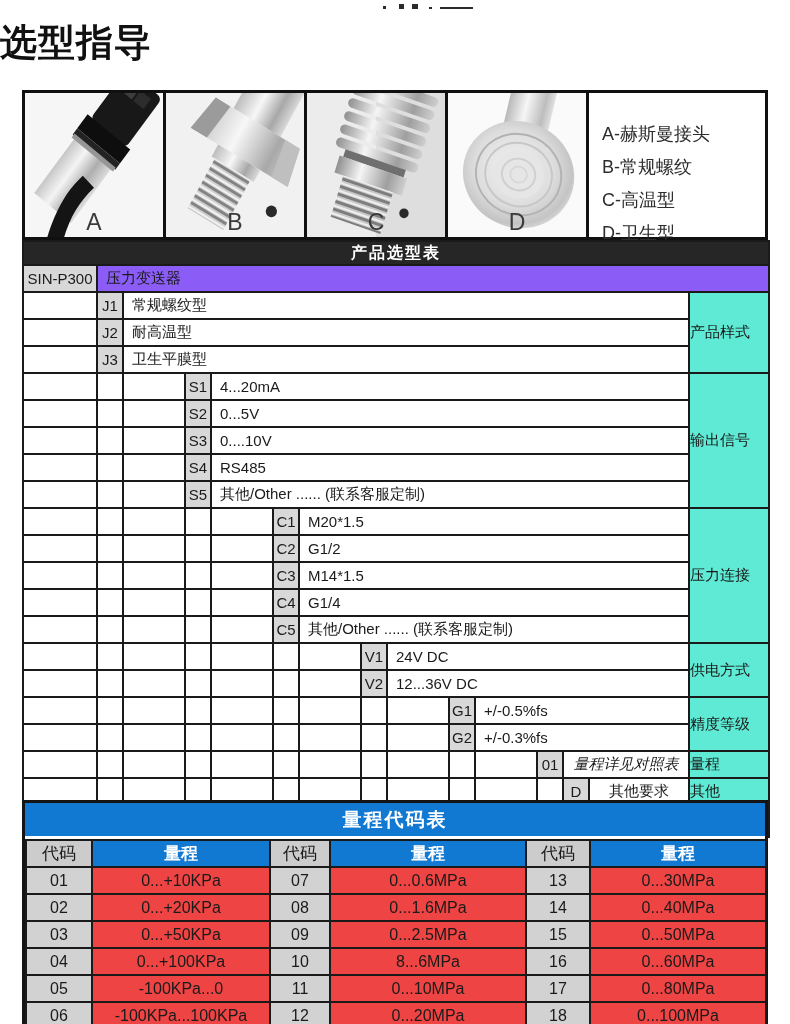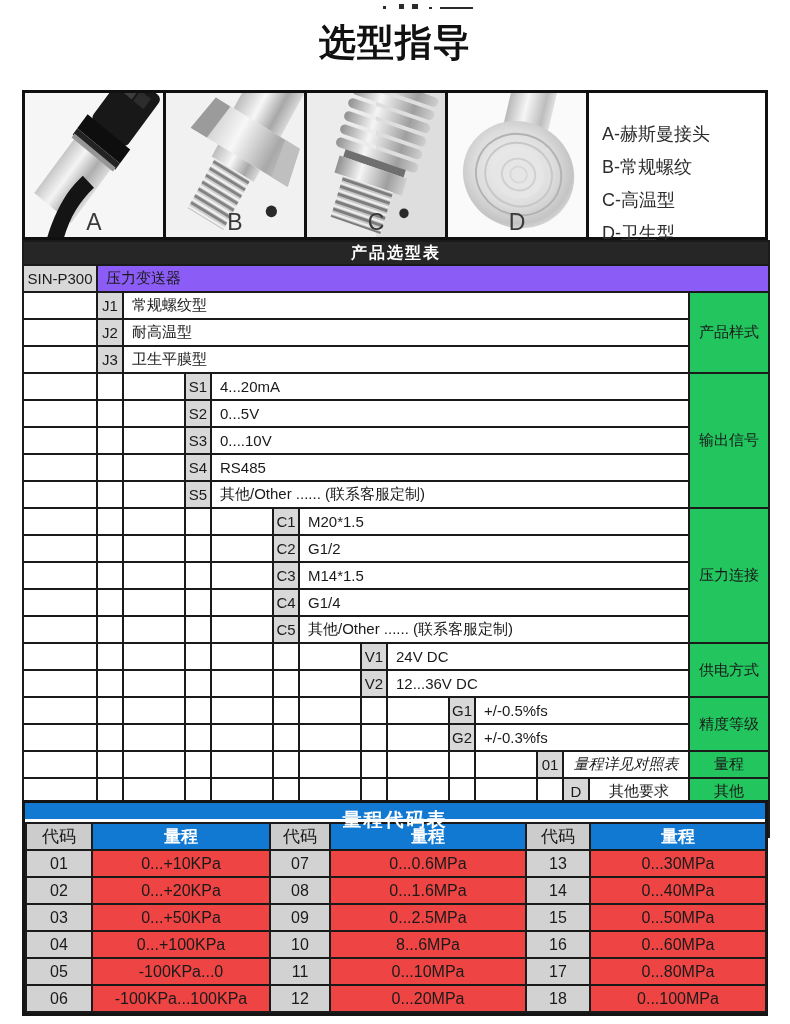--- a/index.html
+++ b/index.html
@@ -4,21 +4,21 @@
 <style>
   html,body{margin:0;padding:0;background:#fff;}
   #canvas{position:relative;width:790px;height:1024px;background:#fff;overflow:hidden;
           font-family:"Liberation Sans","DejaVu Sans",sans-serif;color:#1a1a1a;}
 
   
   .artifact{position:absolute;top:3px;left:383px;width:90px;height:8px;}
   .artifact i{position:absolute;background:#2b2b2b;display:block;}
 
   
-  .page-title{position:absolute;top:18px;left:0;width:100%;text-align:center;
+  .page-title{position:absolute;top:18px;left:0;width:100%;
               font-size:37px;font-weight:bold;color:#111;letter-spacing:1px;}
 
   
   .gallery{position:absolute;left:22px;top:90px;width:746px;height:150px;
            border:3px solid #101010;display:flex;box-sizing:border-box;background:#fff;}
   .photo{position:relative;flex:1 1 0;border-right:3px solid #101010;overflow:hidden;background:#f5f5f5;}
   .photo svg{width:100%;height:100%;display:block;}
   .photo-label{position:absolute;bottom:1px;left:0;right:0;text-align:center;
                font-size:23px;color:#3a3a3a;}
   .legend{width:176px;flex:0 0 auto;box-sizing:border-box;padding:25px 0 0 13px;
@@ -27,29 +27,29 @@
   
   table.sel{position:absolute;left:22px;top:240px;width:746px;border-collapse:collapse;
             table-layout:fixed;}
   table.sel td{border:2px solid #1a1a1a;height:25px;font-size:15px;background:#fff;
                padding:0;overflow:hidden;white-space:nowrap;}
   table.sel td.dark{background:#262626;color:#fff;font-weight:bold;text-align:center;
                     font-size:16px;height:22px;letter-spacing:2px;}
   table.sel td.g{background:#8b5cf6;}
   table.sel td.code{background:#d8d8d8;text-align:center;}
   table.sel td.val{text-align:left;padding-left:8px;}
-  table.sel td.cat{background:#22c55e;text-align:center;}
+  table.sel td.cat{background:#5eead4;}
   table.sel tr.sum td{height:30px;background:#d8d8d8;text-align:center;}
   table.sel tr.sum td.final{font-size:14px;}
 
   
   .range-wrap{position:absolute;left:22px;top:800px;width:746px;border:3px solid #141414;
               box-sizing:border-box;background:#fff;}
   .range-title{background:#1279d2;color:#fff;font-weight:bold;font-size:19px;
-               text-align:center;line-height:33px;height:16px;letter-spacing:2px;}
+               text-align:center;line-height:33px;height:33px;letter-spacing:2px;}
   table.range{width:100%;border-collapse:collapse;table-layout:fixed;margin-top:3px;}
   table.range td{border:2px solid #1a1a1a;height:25px;text-align:center;font-size:16px;
                  background:#ef4444;padding:0;overflow:hidden;white-space:nowrap;}
   table.range td.rc{background:#d2d2d2;}
   table.range tr.rhead td.rc{background:#cccccc;font-size:17px;}
   table.range tr.rhead td.rb{background:#1279d2;color:#fff;font-weight:bold;font-size:17px;}
 </style>
 </head>
 <body>
 

